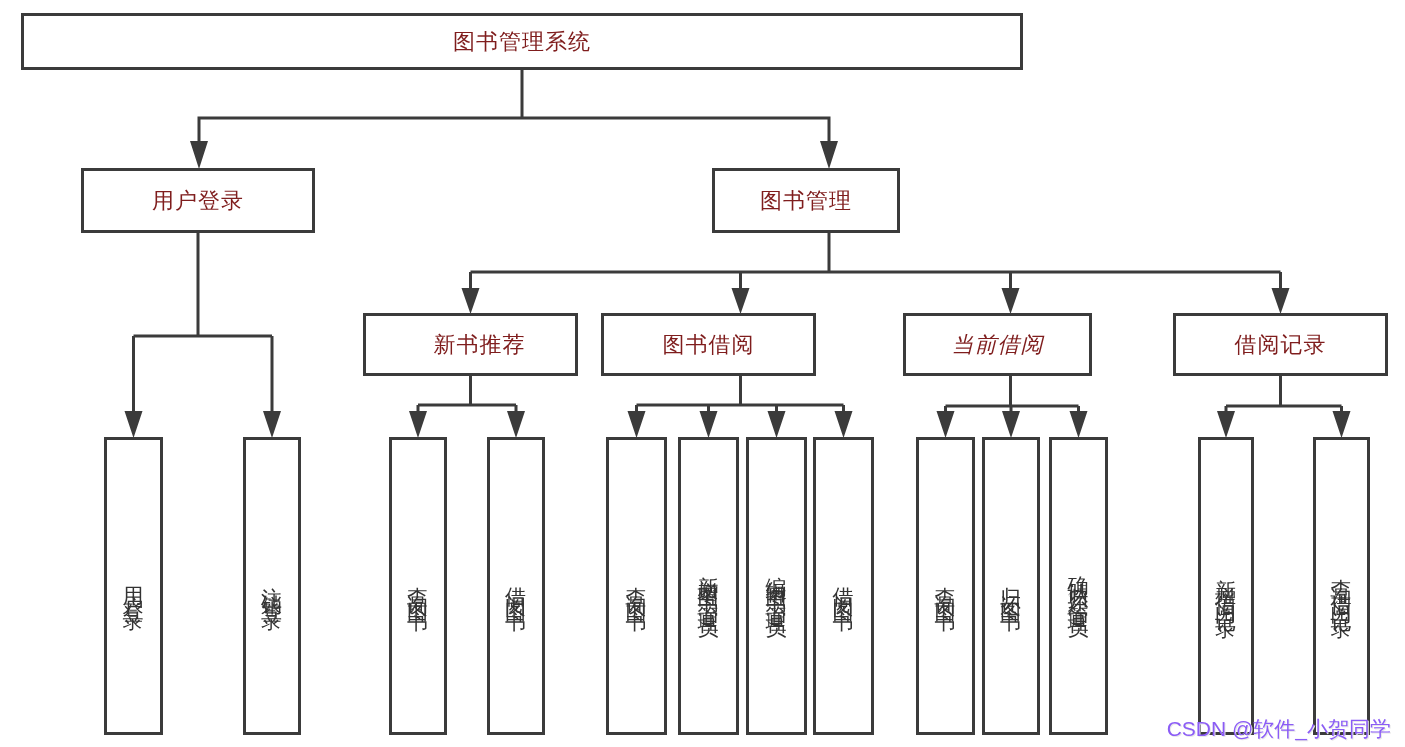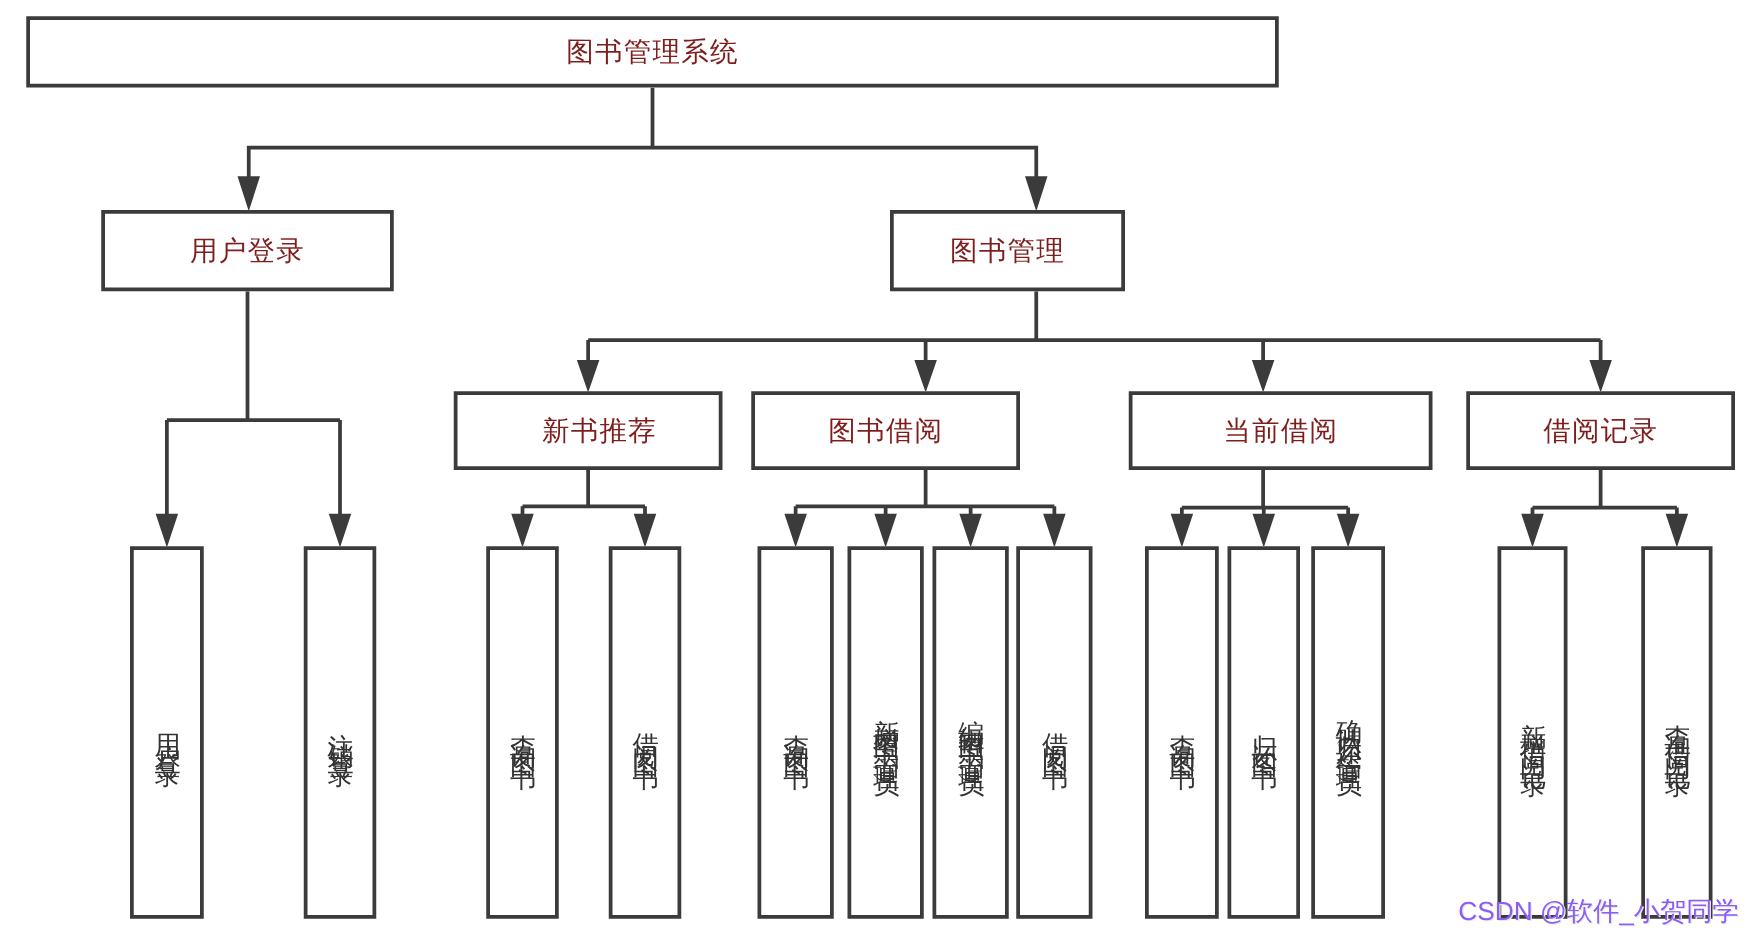--- a/index.html
+++ b/index.html
@@ -126,21 +126,21 @@
   <div class="node" style="left:712px; top:168px; width:188px; height:65px;">
     <span class="hlabel">图书管理</span>
   </div>
 
   <div class="node" style="left:363px; top:313px; width:215px; height:63px;padding-left:18px;">
     <span class="hlabel">新书推荐</span>
   </div>
   <div class="node" style="left:601px; top:313px; width:215px; height:63px;">
     <span class="hlabel">图书借阅</span>
   </div>
-  <div class="node" style="left:903px; top:313px; width:243px; height:63px;">
+  <div class="node" style="left:903px; top:313px; width:189px; height:63px;font-style:italic;">
     <span class="hlabel">当前借阅</span>
   </div>
   <div class="node" style="left:1173px; top:313px; width:215px; height:63px;">
     <span class="hlabel">借阅记录</span>
   </div>
 
   <div class="node" style="left:104px; top:437px; width:59px; height:298px;">
     <span class="vlabel">用户登录</span>
   </div>
   <div class="node" style="left:243px; top:437px; width:58px; height:298px;">

